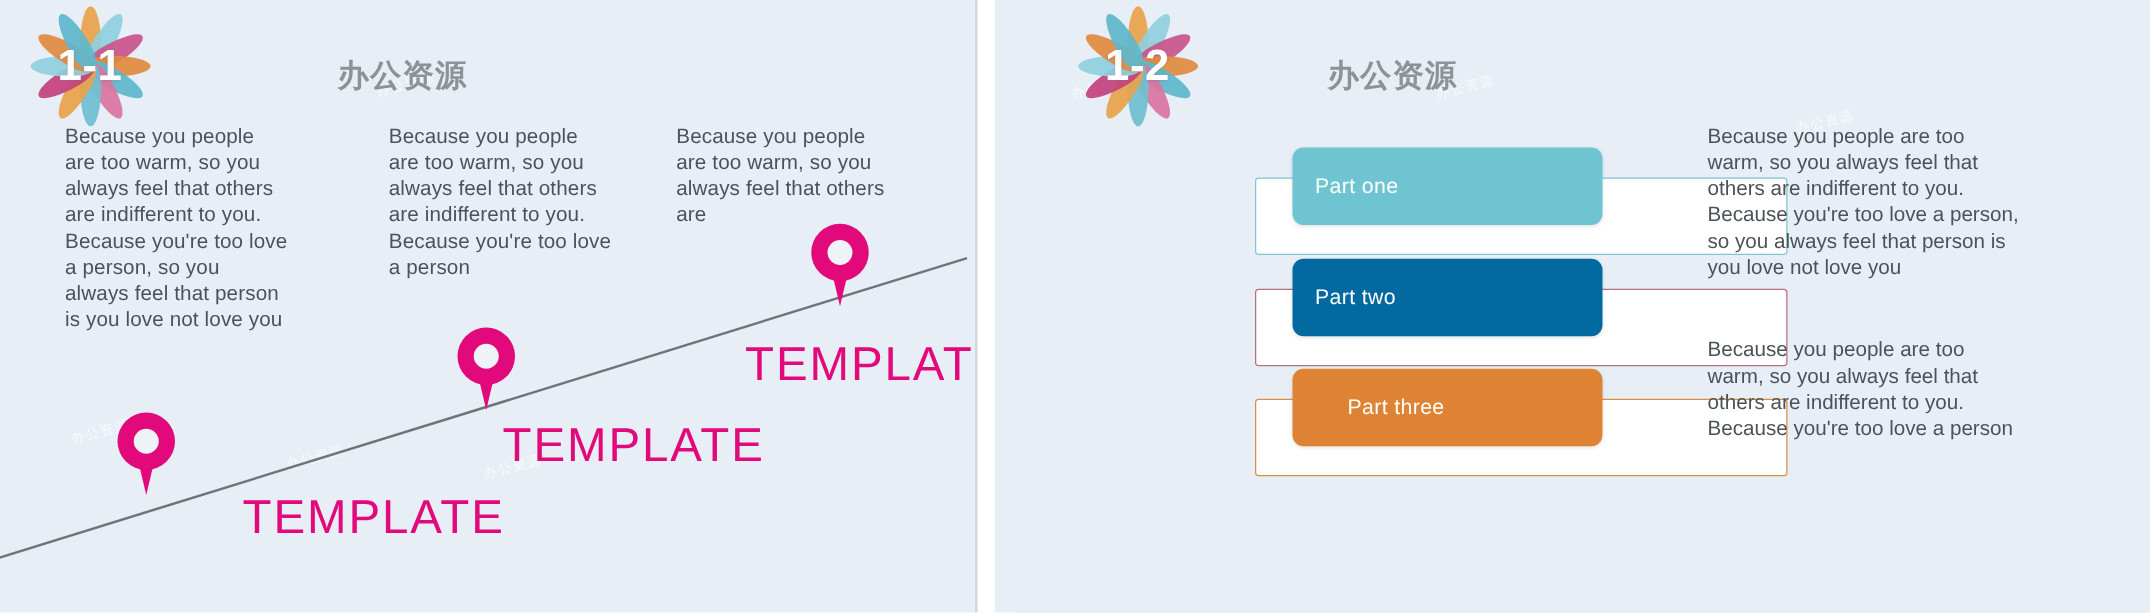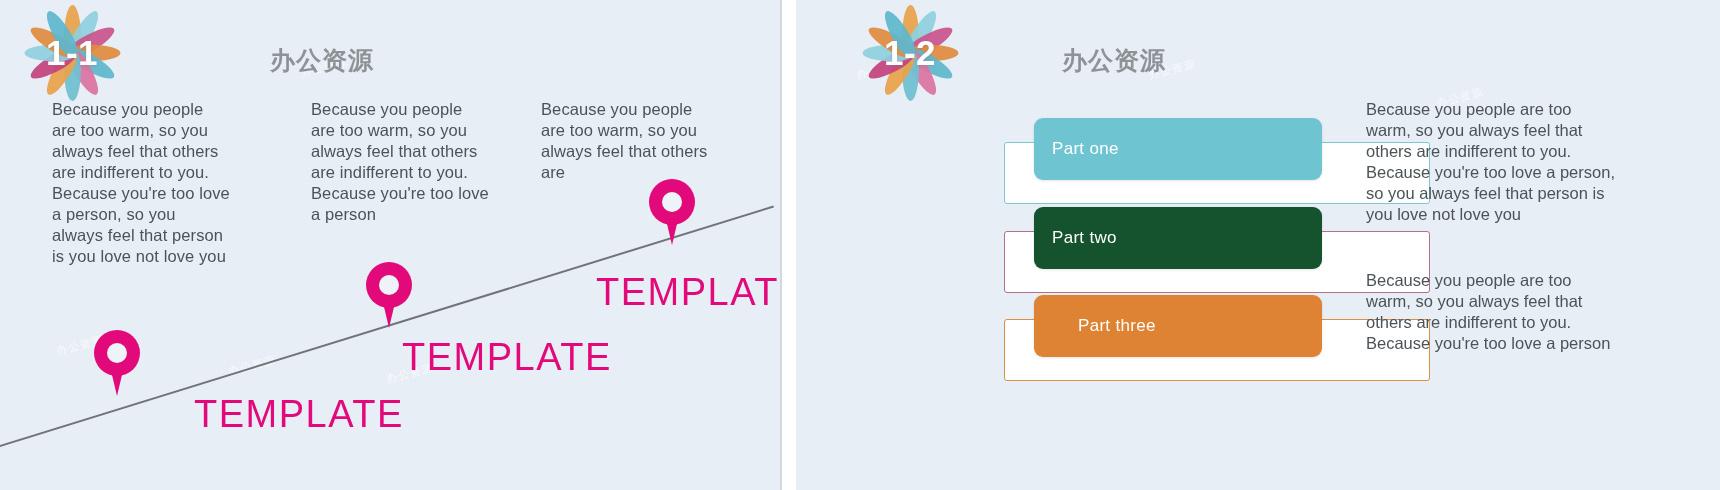--- a/index.html
+++ b/index.html
@@ -138,21 +138,21 @@
     width: 426px;
     height: 62px;
     background: #ffffff;
     border: 1.5px solid #7fc6d4;
     border-radius: 3px;
   }
   .part-fill {
     position: absolute;
     left: 42px;
     top: 0;
-    width: 288px;
+    width: 248px;
     height: 62px;
     border-radius: 9px;
     background: #6fc4d2;
     display: flex;
     align-items: center;
     padding-left: 18px;
     color: #ffffff;
     font-size: 17px;
     letter-spacing: .3px;
     box-shadow: 0 1px 3px rgba(0,0,0,.10);
@@ -263,21 +263,21 @@
 
     <div class="slide-title" style="left:266px; top:44px;">办公资源</div>
 
     <div class="part-row" style="left:196px; top:118px;">
       <div class="part-outline" style="border-color:#7fc6d4;"></div>
       <div class="part-fill" style="background:#6fc4d2;">Part one</div>
     </div>
 
     <div class="part-row" style="left:196px; top:207px;">
       <div class="part-outline" style="border-color:#b86d8b;"></div>
-      <div class="part-fill" style="background:#14532d;">Part two</div>
+      <div class="part-fill" style="background:#0369a1;">Part two</div>
     </div>
 
     <div class="part-row" style="left:196px; top:295px;">
       <div class="part-outline" style="border-color:#d98f45;"></div>
       <div class="part-fill" style="background:#de8334;padding-left:44px;">Part three</div>
     </div>
 
     <div class="right-para" style="left:570px; top:99px;">Because you people are too warm, so you always feel that others are indifferent to you. Because you're too love a person, so you always feel that person is you love not love you</div>
     <div class="right-para" style="left:570px; top:270px;">Because you people are too warm, so you always feel that others are indifferent to you. Because you're too love a person</div>
   </div>

